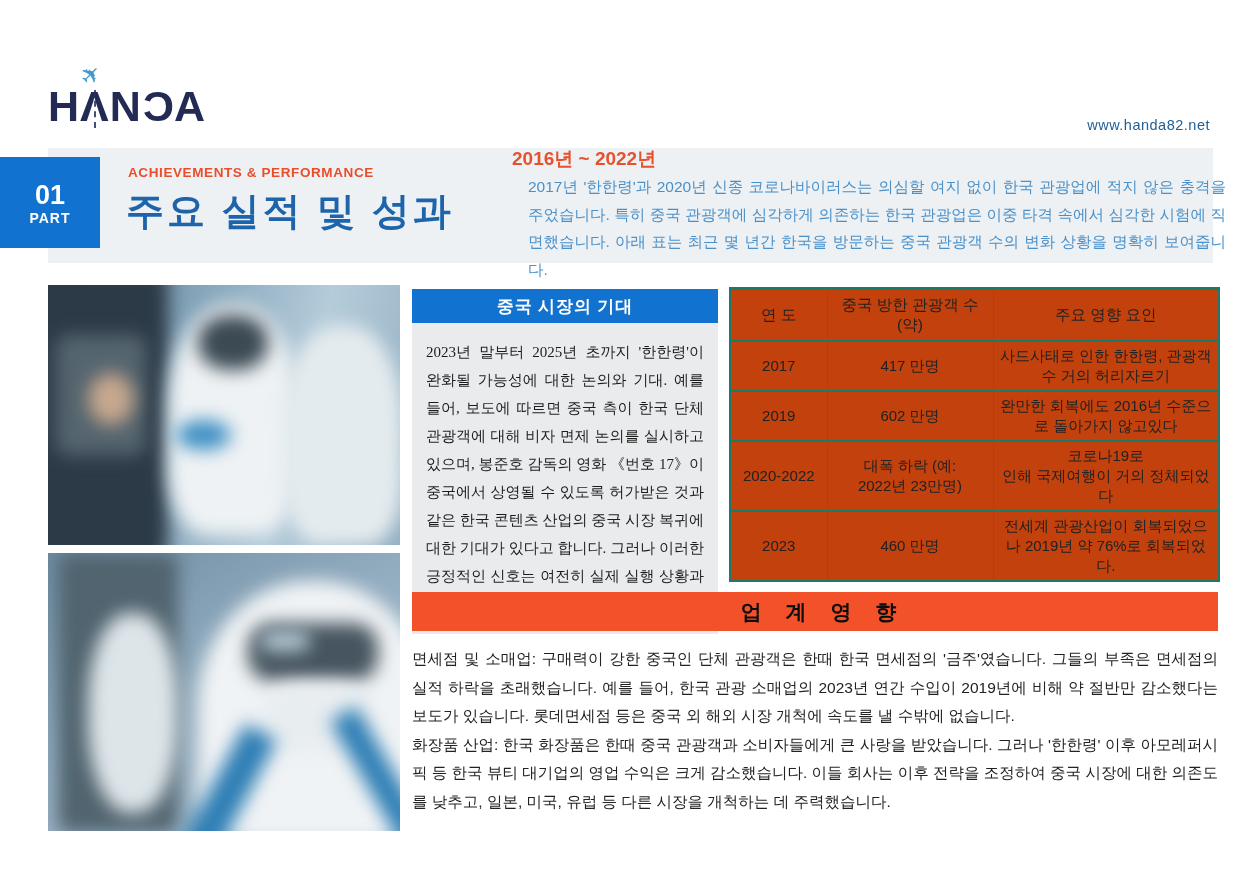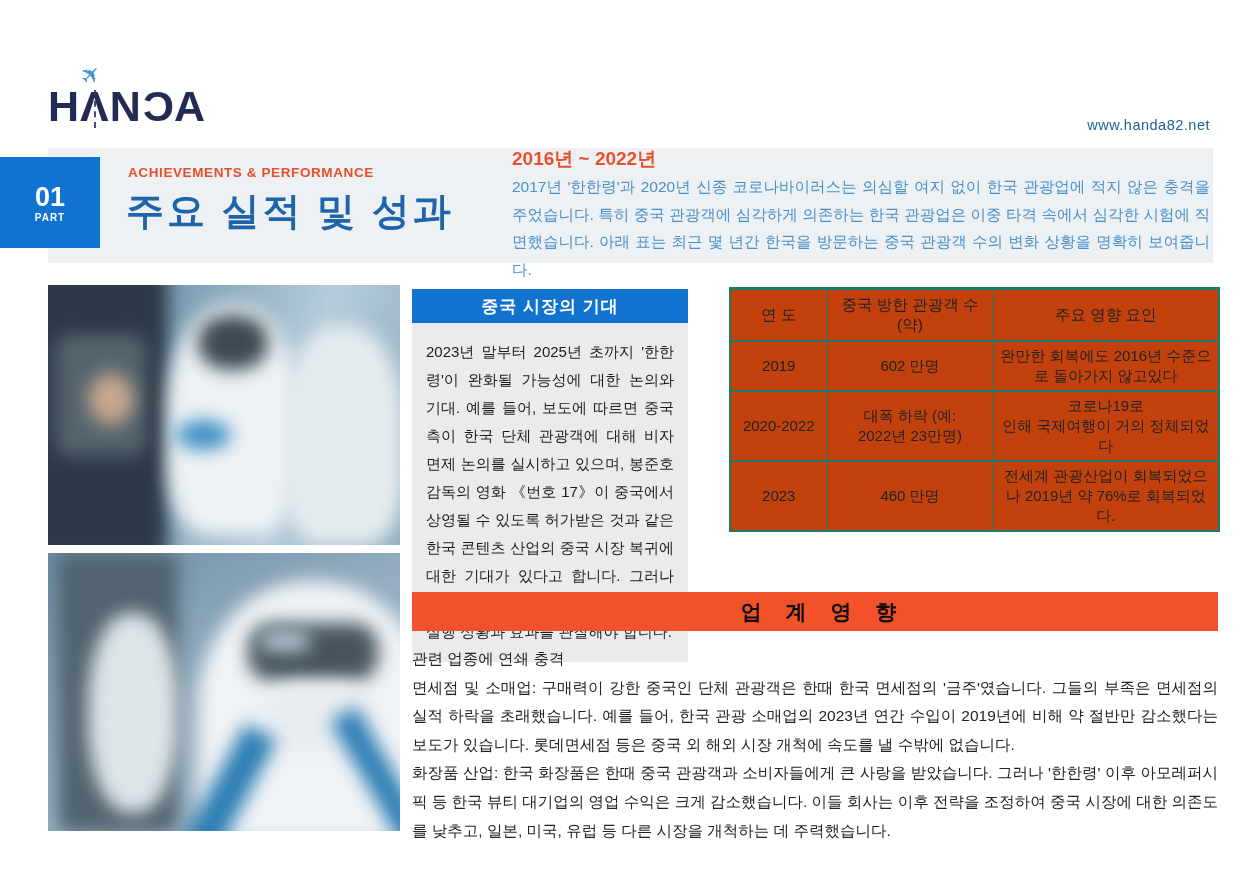--- a/index.html
+++ b/index.html
@@ -13,25 +13,25 @@
   .logo-text .flip { display:inline-block; transform:scaleX(-1); }
   .logo-plane { position:absolute; left:33px; top:-15px; font-size:24px; color:#3f9ad2; transform:rotate(-45deg); }
   .logo-dash { position:absolute; left:46px; top:14px; height:38px; border-left:2px dashed #26305c; opacity:.85; }
   .website { position:absolute; right:50px; top:117px; font-size:14.5px; color:#1f5f94; letter-spacing:.5px; text-decoration:none; }
 
   
   .band { position:absolute; left:48px; top:148px; width:1165px; height:115px; background:#edf1f4; }
   .part-box { position:absolute; left:0; top:157px; width:100px; height:91px; background:#1173cf; color:#fff;
               display:flex; flex-direction:column; align-items:center; justify-content:center; }
   .part-num { font-size:27px; font-weight:bold; line-height:30px; }
-  .part-lbl { font-size:10px; font-weight:bold; letter-spacing:1px; }
+  .part-lbl { font-size:14px; font-weight:bold; letter-spacing:1px; }
   .eyebrow { position:absolute; left:128px; top:165px; font-size:13.5px; font-weight:bold; color:#e94e2b; letter-spacing:.6px;text-align:center; }
   .main-title { position:absolute; left:126px; top:186px; font-size:38px; font-weight:bold; color:#1d64ab; letter-spacing:3px; }
   .period { position:absolute; left:512px; top:146px; font-size:19px; font-weight:bold; color:#e8512e; }
-  .intro { position:absolute; left:512px; top:173px; width:698px; font-size:15.5px; line-height:27.5px;
+  .intro { position:absolute; left:528px; top:173px; width:698px; font-size:15.5px; line-height:27.5px;
            color:#4a90c9; text-align:justify; }
 
   
   .photo { position:absolute; left:48px; width:352px; overflow:hidden; background:#7e9cb2; }
   .photo1 { top:285px; height:260px; }
   .photo2 { top:553px; height:278px; }
   .photo .blob { position:absolute; filter:blur(9px); }
   .p1-bg { position:absolute; inset:0; background:linear-gradient(105deg,#54718a 0%,#87a7bc 38%,#b5ccda 68%,#93afc2 100%); }
   .p1-car { left:-30px; top:-20px; width:150px; height:300px; background:#2c3a47; border-radius:18px; filter:blur(4px); }
   .p1-window { left:8px; top:50px; width:90px; height:120px; background:#55656f; border-radius:12px; filter:blur(5px); }
@@ -44,21 +44,21 @@
   .p2-shelf { left:10px; top:0px; width:120px; height:280px; background:#51646f; border-radius:10px; filter:blur(12px); }
   .p2-figure { left:40px; top:60px; width:90px; height:200px; background:#dde5e9; border-radius:45%; filter:blur(12px); }
   .p2-hood { left:150px; top:28px; width:230px; height:260px; background:#f0f3f5; border-radius:48% 48% 20% 20%; filter:blur(6px); }
   .p2-goggles { left:200px; top:70px; width:130px; height:58px; background:#46555f; border-radius:24px; filter:blur(3px); }
   .p2-glare { left:212px; top:78px; width:50px; height:20px; background:#b9cdd8; border-radius:10px; filter:blur(4px); }
   .p2-mask { left:215px; top:130px; width:110px; height:70px; background:#e8edf0; border-radius:35%; filter:blur(5px); }
   .p2-trim1 { left:160px; top:170px; width:36px; height:150px; background:#2f7fb5; transform:rotate(28deg); filter:blur(4px); }
   .p2-trim2 { left:320px; top:150px; width:30px; height:160px; background:#2f7fb5; transform:rotate(-30deg); filter:blur(4px); }
 
   
-  .exp-card { position:absolute; left:412px; top:289px; width:276px; }
+  .exp-card { position:absolute; left:412px; top:289px; width:306px;font-family:Liberation Serif, serif; }
   .exp-head { height:34px; background:#1173cf; color:#fff; font-size:17px; font-weight:bold;
               display:flex; align-items:center; justify-content:center; letter-spacing:1px; }
   .exp-body { background:#e9ebec; min-height:253px; padding:15px 14px 16px 14px; font-size:15px;
               line-height:28px; color:#1c1c1c; text-align:justify; }
 
   
   .visitors { position:absolute; left:729px; top:287px; width:489px; border-collapse:collapse;
               background:#c2410c; table-layout:fixed; }
   .visitors th, .visitors td { border-left:1px solid #1b7a68; border-top:2px solid #1b7a68;
               font-size:15px; color:#222; text-align:center; vertical-align:middle;
@@ -134,20 +134,25 @@
       </colgroup>
     <thead>
       <tr>
         <th>연 도</th>
         <th>중국 방한 관광객 수 (약)</th>
         <th>주요 영향 요인</th>
       </tr>
     </thead>
     <tbody>
       <tr>
+        <td>2017</td>
+        <td>417 만명</td>
+        <td class="pre-line">사드사태로 인한 한한령, 관광객 수 거의 허리자르기</td>
+      </tr>
+      <tr>
         <td>2019</td>
         <td>602 만명</td>
         <td class="pre-line">완만한 회복에도 2016년 수준으로 돌아가지 않고있다</td>
       </tr>
       <tr>
         <td>2020-2022</td>
         <td class="pre-line">대폭 하락 (예:
 2022년 23만명)</td>
         <td class="pre-line">코로나19로
 인해 국제여행이 거의 정체되었다</td>
@@ -157,18 +162,17 @@
         <td>460 만명</td>
         <td class="pre-line">전세계 관광산업이 회복되었으나 2019년 약 76%로 회복되었다.</td>
       </tr>
     </tbody>
   </table>
 
   <div class="impact-banner">
     <span>업 계 영 향</span>
   </div>
   <div class="impact-text">
-    <p>관련 업종에 연쇄 충격</p>
     <p>면세점 및 소매업: 구매력이 강한 중국인 단체 관광객은 한때 한국 면세점의 '금주'였습니다. 그들의 부족은 면세점의 실적 하락을 초래했습니다. 예를 들어, 한국 관광 소매업의 2023년 연간 수입이 2019년에 비해 약 절반만 감소했다는 보도가 있습니다. 롯데면세점 등은 중국 외 해외 시장 개척에 속도를 낼 수밖에 없습니다.</p>
     <p>화장품 산업: 한국 화장품은 한때 중국 관광객과 소비자들에게 큰 사랑을 받았습니다. 그러나 '한한령' 이후 아모레퍼시픽 등 한국 뷰티 대기업의 영업 수익은 크게 감소했습니다. 이들 회사는 이후 전략을 조정하여 중국 시장에 대한 의존도를 낮추고, 일본, 미국, 유럽 등 다른 시장을 개척하는 데 주력했습니다.</p>
   </div>
 
 </div>
 
 </body></html>

